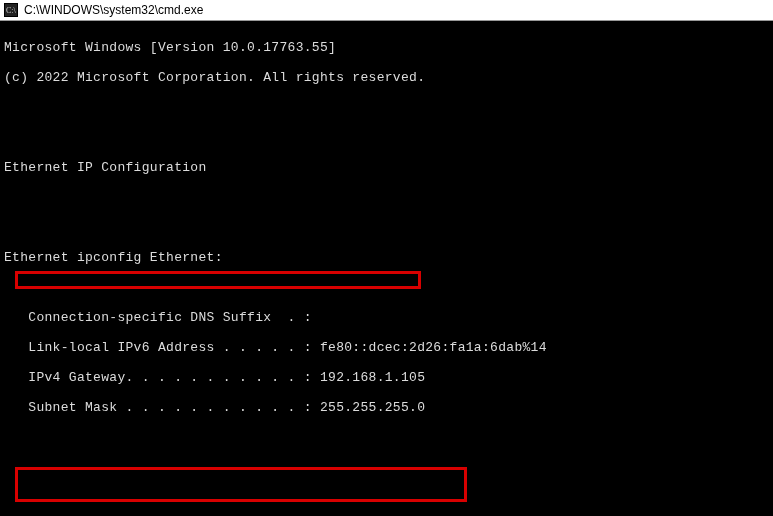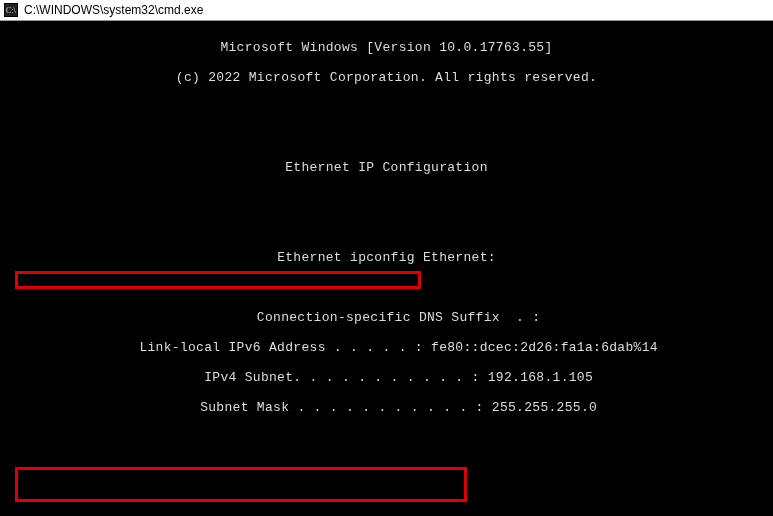--- a/index.html
+++ b/index.html
@@ -34,21 +34,21 @@
     }
     .terminal {
       padding: 4px 4px;
       line-height: 15px;
       white-space: pre;
       font-family: Consolas, 'Courier New', monospace;
       font-size: 13px;
       letter-spacing: 0.3px;
       position: relative;
     }
-    .line { white-space: pre; min-height: 15px; text-align: center; }
+    .line { white-space: pre; min-height: 15px; }
     .highlight-box {
       position: absolute;
       border: 3px solid #d80000;
       pointer-events: none;
     }
     .hb1 { left: 15px; top: 271px; width: 406px; height: 18px; }
     .hb2 { left: 15px; top: 467px; width: 452px; height: 35px; }
   </style>
 </head>
 <body>
@@ -69,21 +69,21 @@
 <div class="line">(c) 2022 Microsoft Corporation. All rights reserved.</div>
 <div class="line"></div>
 <div class="line"></div>
 <div class="line">Ethernet IP Configuration</div>
 <div class="line"></div>
 <div class="line"></div>
 <div class="line">Ethernet ipconfig Ethernet:</div>
 <div class="line"></div>
 <div class="line">   Connection-specific DNS Suffix  . :</div>
 <div class="line">   Link-local IPv6 Address . . . . . : fe80::dcec:2d26:fa1a:6dab%14</div>
-<div class="line">   IPv4 Subnet. . . . . . . . . . . : 192.168.1.105</div>
+<div class="line">   IPv4 Gateway. . . . . . . . . . . : 192.168.1.105</div>
 <div class="line">   Subnet Mask . . . . . . . . . . . : 255.255.255.0</div>
 <div class="line"></div>
 
 
 
 
 
 
 
 

